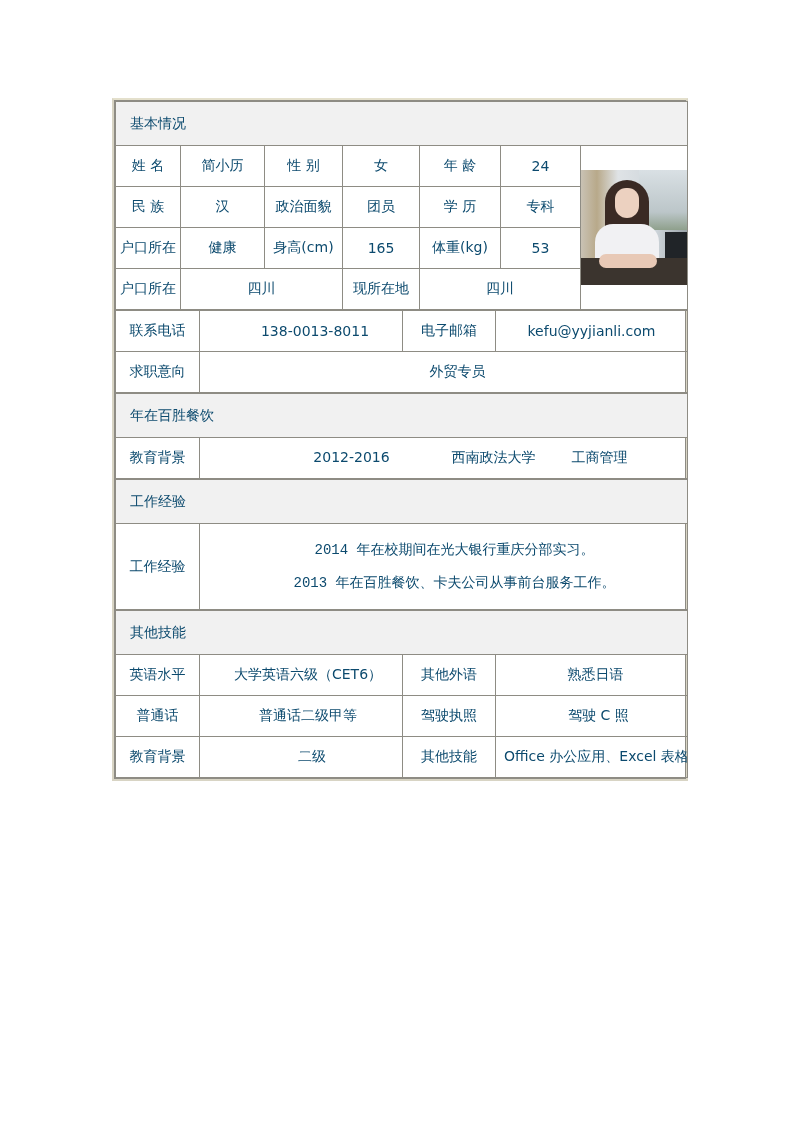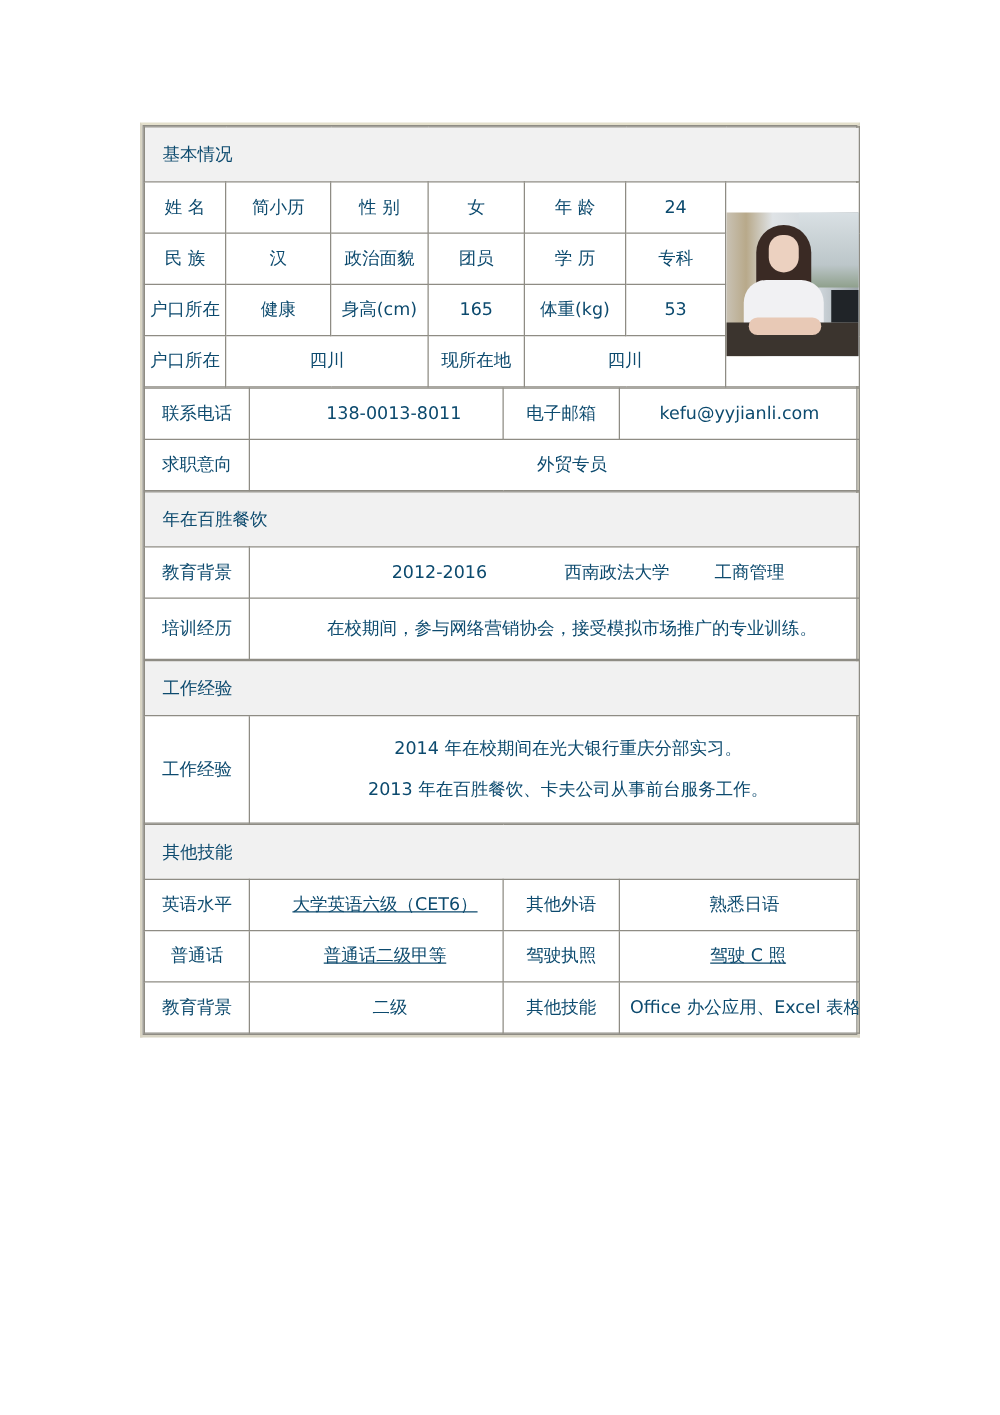--- a/index.html
+++ b/index.html
@@ -4,34 +4,34 @@
 <style>
   html, body { margin:0; padding:0; background:#ffffff; }
   body { width:800px; height:1132px; position:relative; font-family:"DejaVu Sans", "Liberation Sans", sans-serif; color:#333; }
   .sheet { position:absolute; left:112px; top:98px; width:576px; border:2px solid #d8d4c4; border-top-color:#e4e0cc; box-sizing:border-box; }
   .sheet-inner { border:1px solid #8e8c84; }
   table { border-collapse:collapse; width:100%; table-layout:fixed; }
   td { border:1.5px solid #8e8c84; font-size:14px; color:#0c4a6e; height:41px; padding:0; text-align:center; vertical-align:middle; box-sizing:border-box; white-space:nowrap; overflow:hidden; }
   td.section { background:#f1f1f1; text-align:left; padding-left:14px; height:44px; font-size:14px; }
   td.left { text-align:center; }
   td.pl28 { padding-left:28px; }
-  td.pl14 { padding-left:14px;text-decoration:underline; }
+  td.pl14 { padding-left:14px; }
   td.pl22 { padding-left:22px; }
   td.pl8 { padding-left:8px; }
   .photo-cell { background:#fff; padding:0; }
   .photo { width:106px; height:115px; margin:0 auto; position:relative; overflow:hidden;
     background:linear-gradient(90deg,#c9c2b4 0%,#b8a98a 15%,#dfe3e6 35%,#cfd6db 70%,#9aa3a8 100%); }
   .photo .win { position:absolute; left:58px; top:0; width:48px; height:60px; background:linear-gradient(180deg,#d9e0e4,#bcc6c9 70%,#8fa08c); }
   .photo .hair { position:absolute; left:24px; top:10px; width:44px; height:58px; border-radius:22px 22px 10px 10px; background:#3a2a24; }
   .photo .face { position:absolute; left:34px; top:18px; width:24px; height:30px; border-radius:12px 12px 13px 13px; background:#ecd1c0; }
   .photo .shirt { position:absolute; left:14px; top:54px; width:64px; height:50px; border-radius:18px 18px 4px 4px; background:#f1f1f3; }
   .photo .arms { position:absolute; left:18px; top:84px; width:58px; height:14px; border-radius:7px; background:#e8c9b6; }
   .photo .desk { position:absolute; left:0; top:88px; width:106px; height:27px; background:#3b342e; }
   .photo .monitor { position:absolute; left:84px; top:62px; width:22px; height:26px; background:#202428; }
-  .two-lines div { line-height:22px; }
+  .two-lines div { line-height:22px;font-family:Liberation Mono, monospace; }
   .two-lines div + div { margin-top:11px; }
 </style>
 </head>
 <body>
 
 <div class="sheet">
  <div class="sheet-inner">
 
   <table>
     <colgroup>
@@ -120,24 +120,20 @@
     <tbody>
           <tr>
             <td class="section" colspan="2">年在百胜餐饮</td>
           </tr>
     <tr>
       <td>教育背景</td>
       <td class="left pl28">
         <span style="display:inline-block;width:128px">2012-2016</span><span style="display:inline-block;width:156px">西南政法大学</span><span>工商管理</span>
       </td>
     </tr>
-    <tr>
-      <td style="height:49px">培训经历</td>
-      <td class="left pl28" style="height:49px">在校期间，参与网络营销协会，接受模拟市场推广的专业训练。</td>
-    </tr>
   </tbody>
       </table>
 
   <table>
     <colgroup>
       <col style="width:84px">
           <col style="width:488px">
     </colgroup>
     <tbody>
           <tr>

